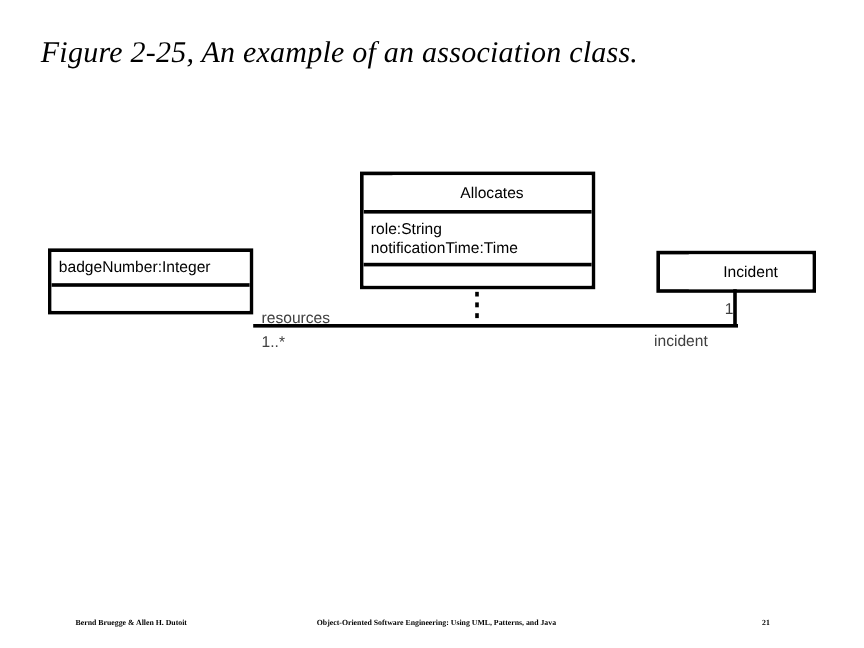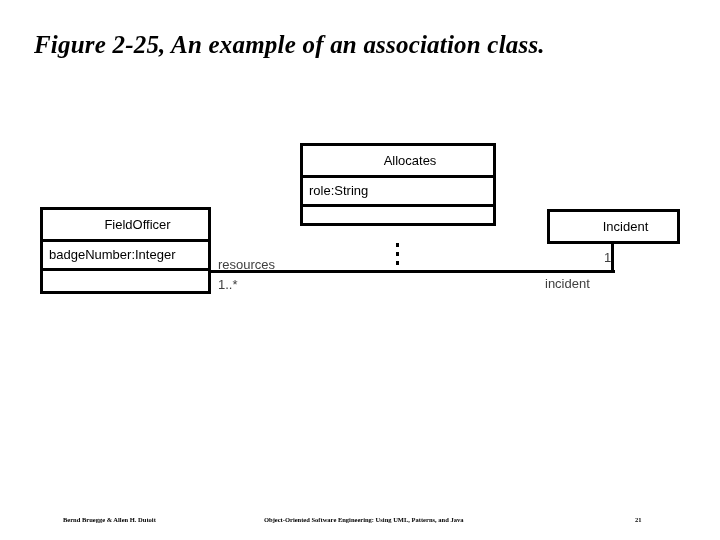--- a/index.html
+++ b/index.html
@@ -16,21 +16,21 @@
     color: #000000;
   }
 
   
   #slide-title {
     position: absolute;
     left: 34px;
     top: 30px;
     width: 660px;
     font-family: "Liberation Serif", serif;
-    font-weight: bold;
+    font-weight: normal;
     font-style: italic;
     font-size: 25px;
     line-height: 30px;
     letter-spacing: 0.2px;
     color: #000000;
     white-space: nowrap;
   }
 
   
   .uml-class {
@@ -159,26 +159,26 @@
 </style>
 </head>
 <body>
 
 <div id="slide-title">Figure 2-25, An example of an association class.</div>
 
 <div class="uml-class" id="class-allocates">
   <div class="uml-compartment compartment-name">Allocates</div>
   <div class="uml-compartment compartment-attrs">
     <span class="attr-line">role:String</span>
+    <span class="attr-line">notificationTime:Time</span>
   </div>
   <div class="uml-compartment compartment-empty"></div>
 </div>
 
 <div class="uml-class" id="class-fieldofficer">
-  <div class="uml-compartment compartment-name">FieldOfficer</div>
   <div class="uml-compartment compartment-attrs">
     <span class="attr-line">badgeNumber:Integer</span>
   </div>
   <div class="uml-compartment compartment-empty"></div>
 </div>
 
 <div class="uml-class" id="class-incident">
   <div class="uml-compartment compartment-name">Incident</div>
 </div>
 

